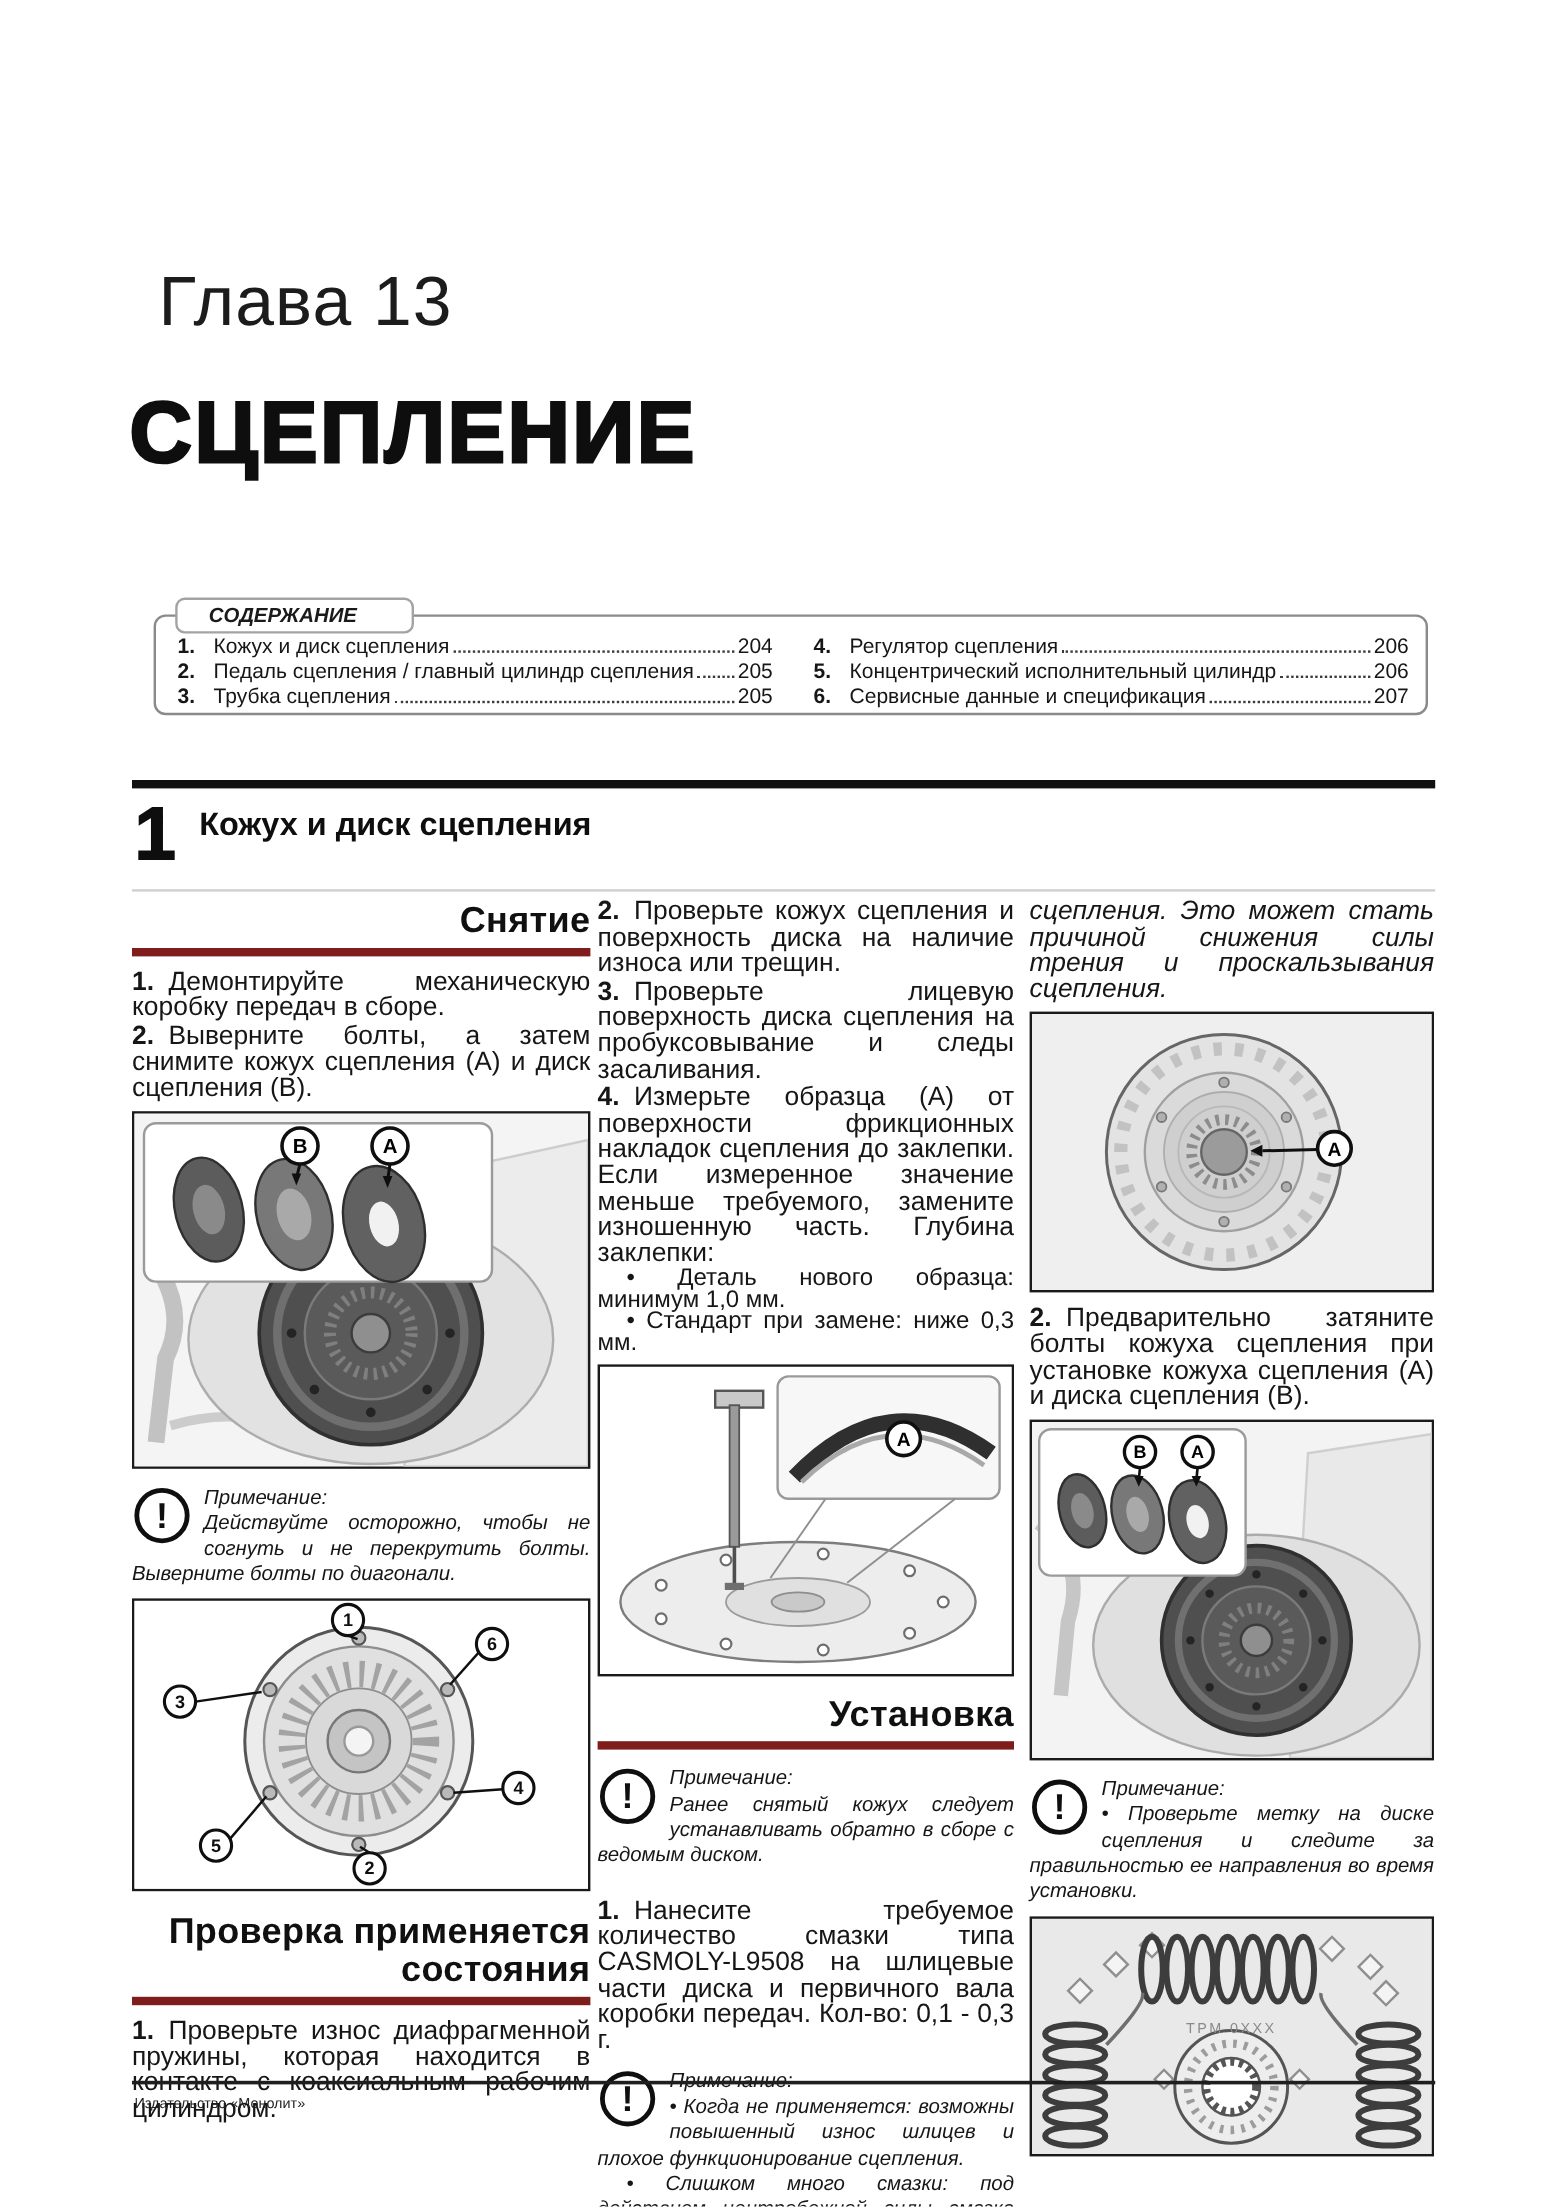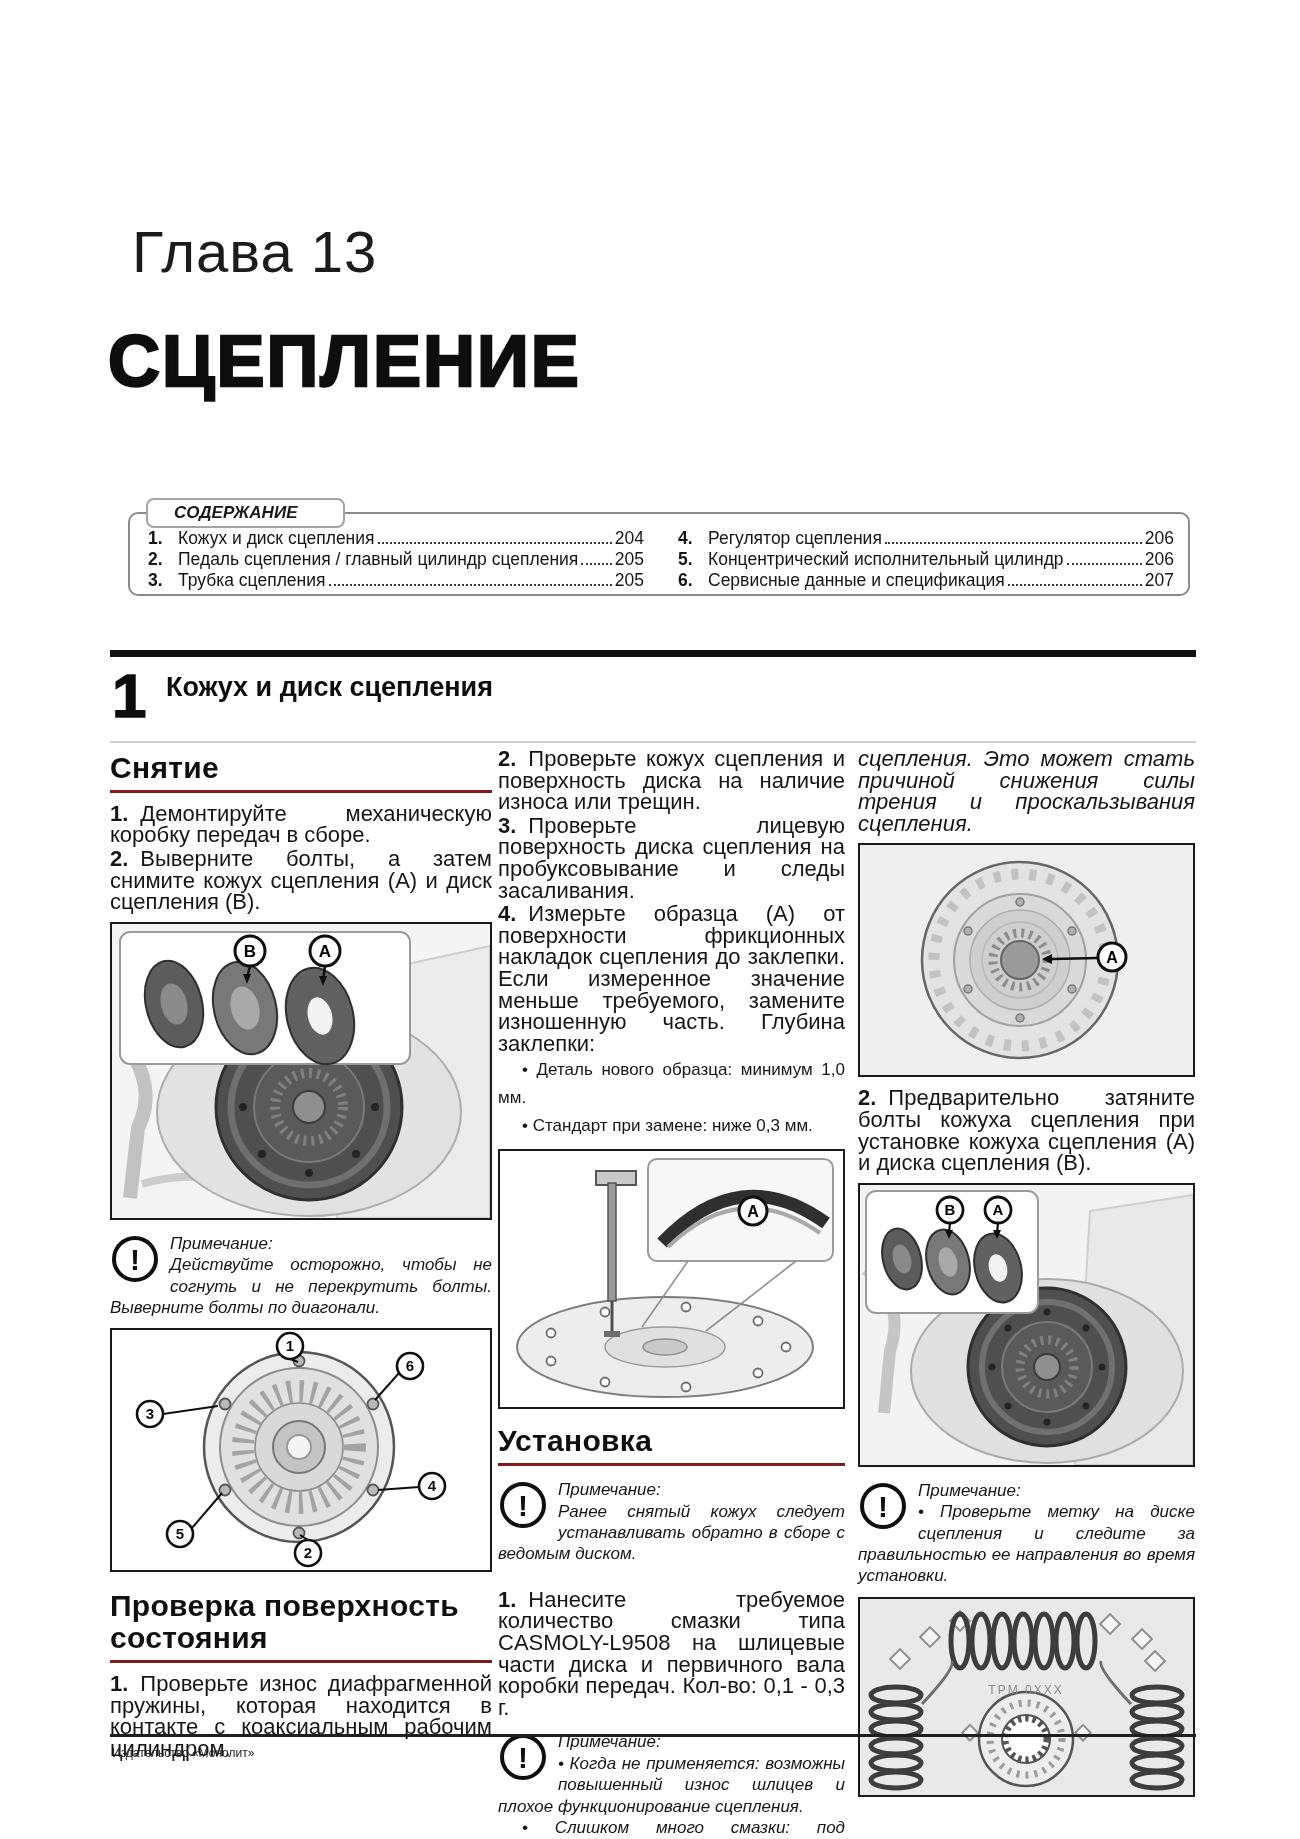--- a/index.html
+++ b/index.html
@@ -46,26 +46,27 @@
   .sec-num  { position: absolute; left: 112px; top: 660px; font-size: 62px; font-weight: 800; color:#0e0e0e; -webkit-text-stroke:1.5px #0e0e0e; }
   .sec-title{ position: absolute; left: 166px; top: 672px; font-size: 27px; font-weight: 800; color:#0e0e0e; }
   .sec-rule2{ position: absolute; left: 110px; top: 741px; width: 1086px; height: 2px; background: #cfcfcf; }
   
   .col { position: absolute; top: 748px; }
   #col1 { left: 110px; width: 382px; }
   #col2 { left: 498px; width: 347px; }
   #col3 { left: 858px; width: 337px; }
   h2.sub {
     font-size: 30px; font-weight: 800; color: #101010; letter-spacing: .3px;
-    border-bottom: 3px solid #7f1d1d; padding-bottom: 6px; margin: 4px 0 10px;
+    border-bottom: 7px solid #7f1d1d; padding-bottom: 6px; margin: 4px 0 10px;
     line-height: 1.06;
+    text-align: right;
   }
   p.step { font-size: 22px; line-height: 21.6px; text-align: justify; margin-bottom: 2px; }
   p.step b { padding-right: 12px; }
-  p.bullet { font-size: 17px; line-height: 28px; text-align: justify; text-indent: 24px; }
+  p.bullet { font-size: 20px; line-height: 18px; text-align: justify; text-indent: 24px; }
   figure.fig { border: 2px solid #1a1a1a; margin: 9px 0; background: #fff; font-size: 0; }
   
   .note { margin: 13px 0 10px; font-style: italic; font-size: 17px; line-height: 21.4px; }
   .note-icon {
     float: left; width: 46px; height: 46px; border: 4px solid #0f0f0f; border-radius: 50%;
     text-align: center; font-style: normal; font-weight: 800; font-size: 30px; line-height: 39px;
     margin: 3px 12px 3px 2px; color: #0f0f0f; background:#fff;
   }
   .note-title { font-weight: 400; }
   .note p { text-align: justify; }
@@ -232,21 +233,21 @@
           <text class="co" x="178" y="21">1</text>
           <text class="co" x="298" y="41">6</text>
           <text class="co" x="38" y="89">3</text>
           <text class="co" x="320" y="161">4</text>
           <text class="co" x="68" y="209">5</text>
           <text class="co" x="196" y="228">2</text>
         </g>
       </svg>
     </figure>
 
-    <h2 class="sub" style="margin-top:18px">Проверка поверхность состояния</h2>
+    <h2 class="sub" style="margin-top:18px">Проверка применяется состояния</h2>
     <p class="step"><b>1.</b><span>Проверьте износ диафрагменной пружины, которая находится в контакте с коаксиальным рабочим цилиндром.</span></p>
   </div>
 
   <div class="col" id="col2">
     <p class="step"><b>2.</b><span>Проверьте кожух сцепления и поверхность диска на наличие износа или трещин.</span></p>
     <p class="step"><b>3.</b><span>Проверьте лицевую поверхность диска сцепления на пробуксовывание и следы засаливания.</span></p>
     <p class="step"><b>4.</b><span>Измерьте образца (A) от поверхности фрикционных накладок сцепления до заклепки. Если измеренное значение меньше требуемого, замените изношенную часть. Глубина заклепки:</span></p>
     <p class="bullet">•  Деталь нового образца: минимум 1,0 мм.</p>
     <p class="bullet">•  Стандарт при замене: ниже 0,3 мм.</p>
 

